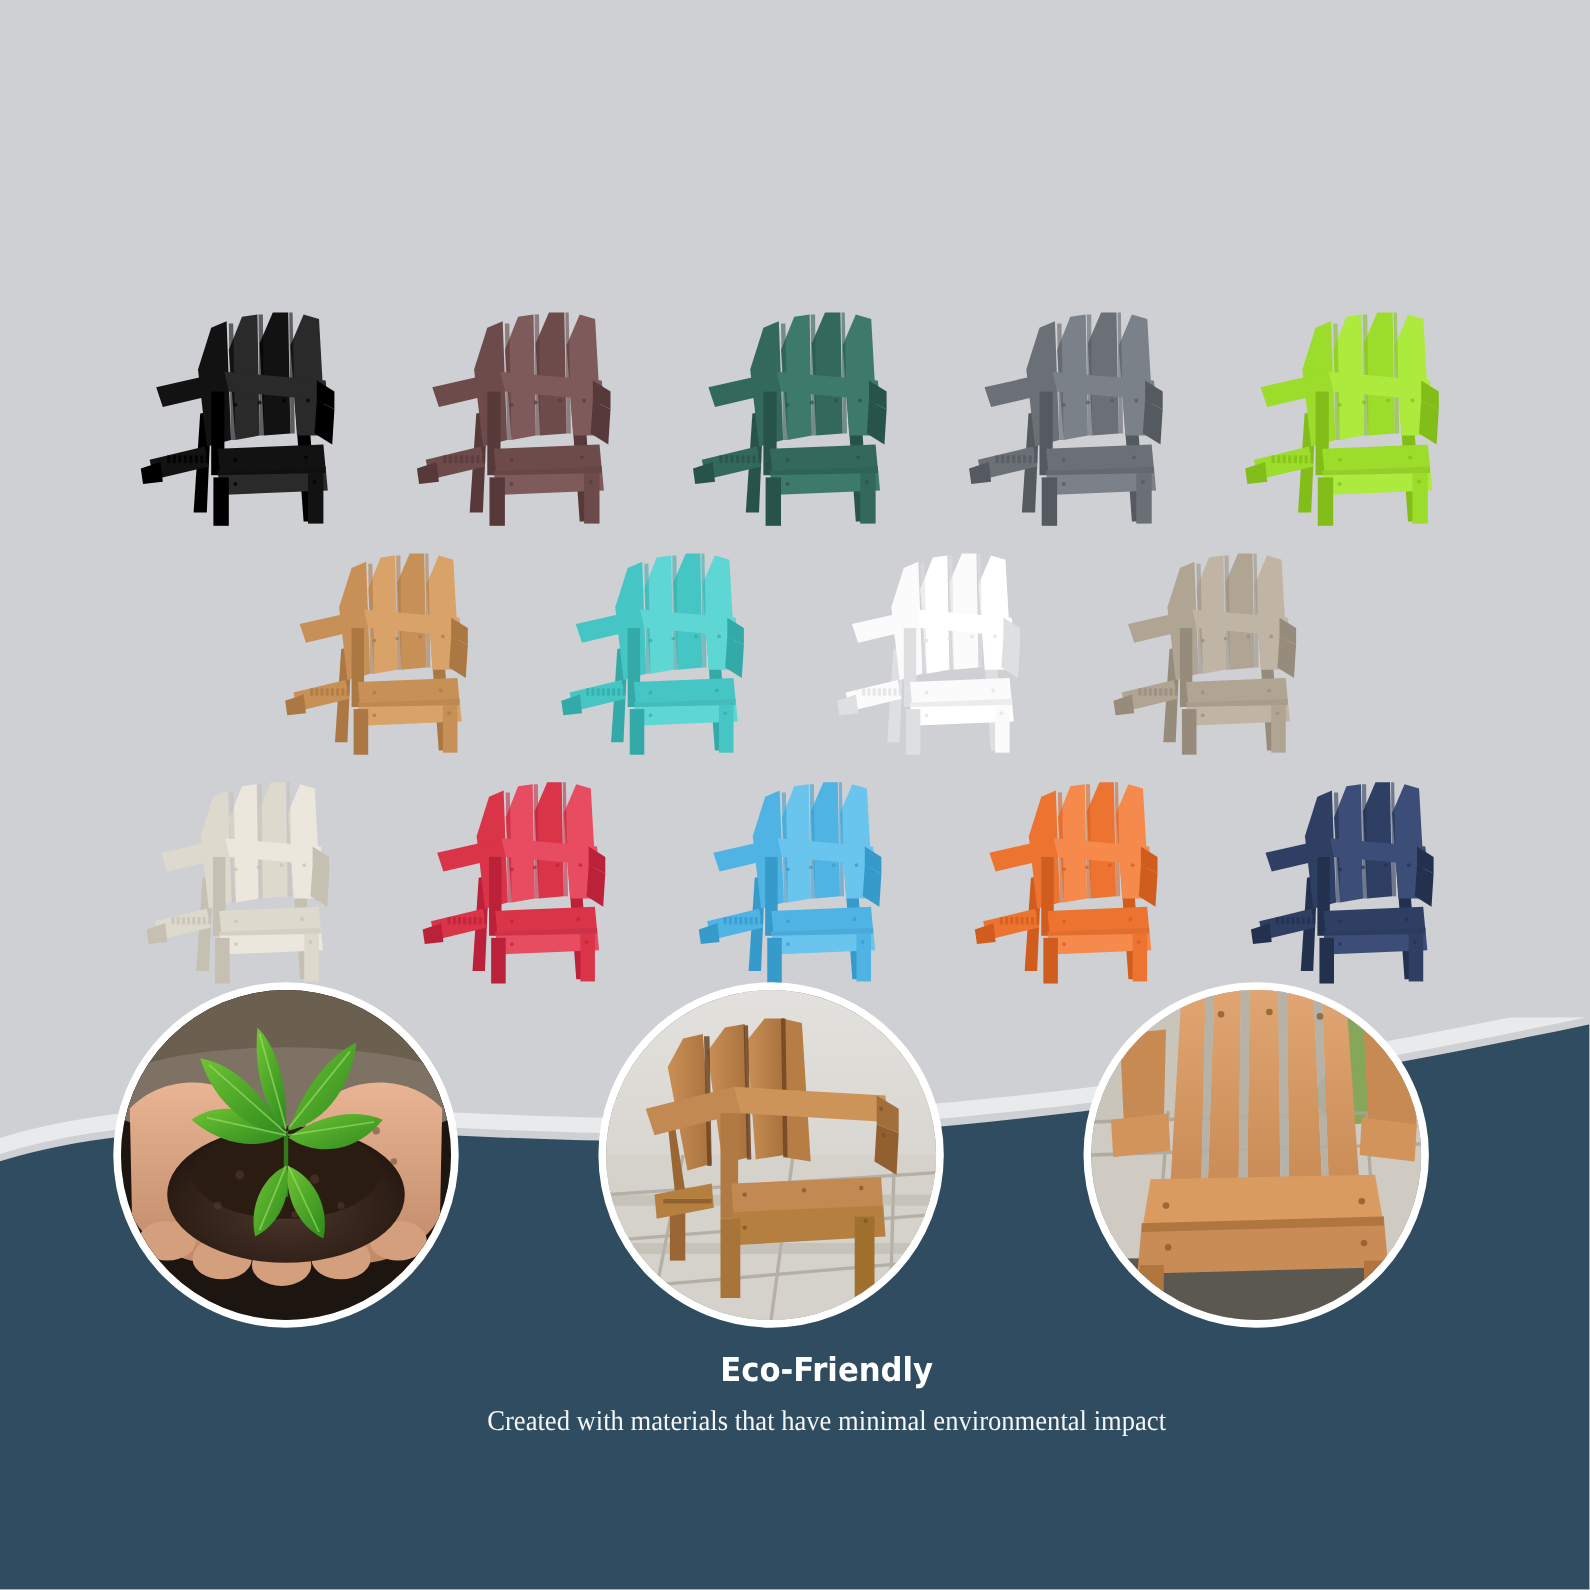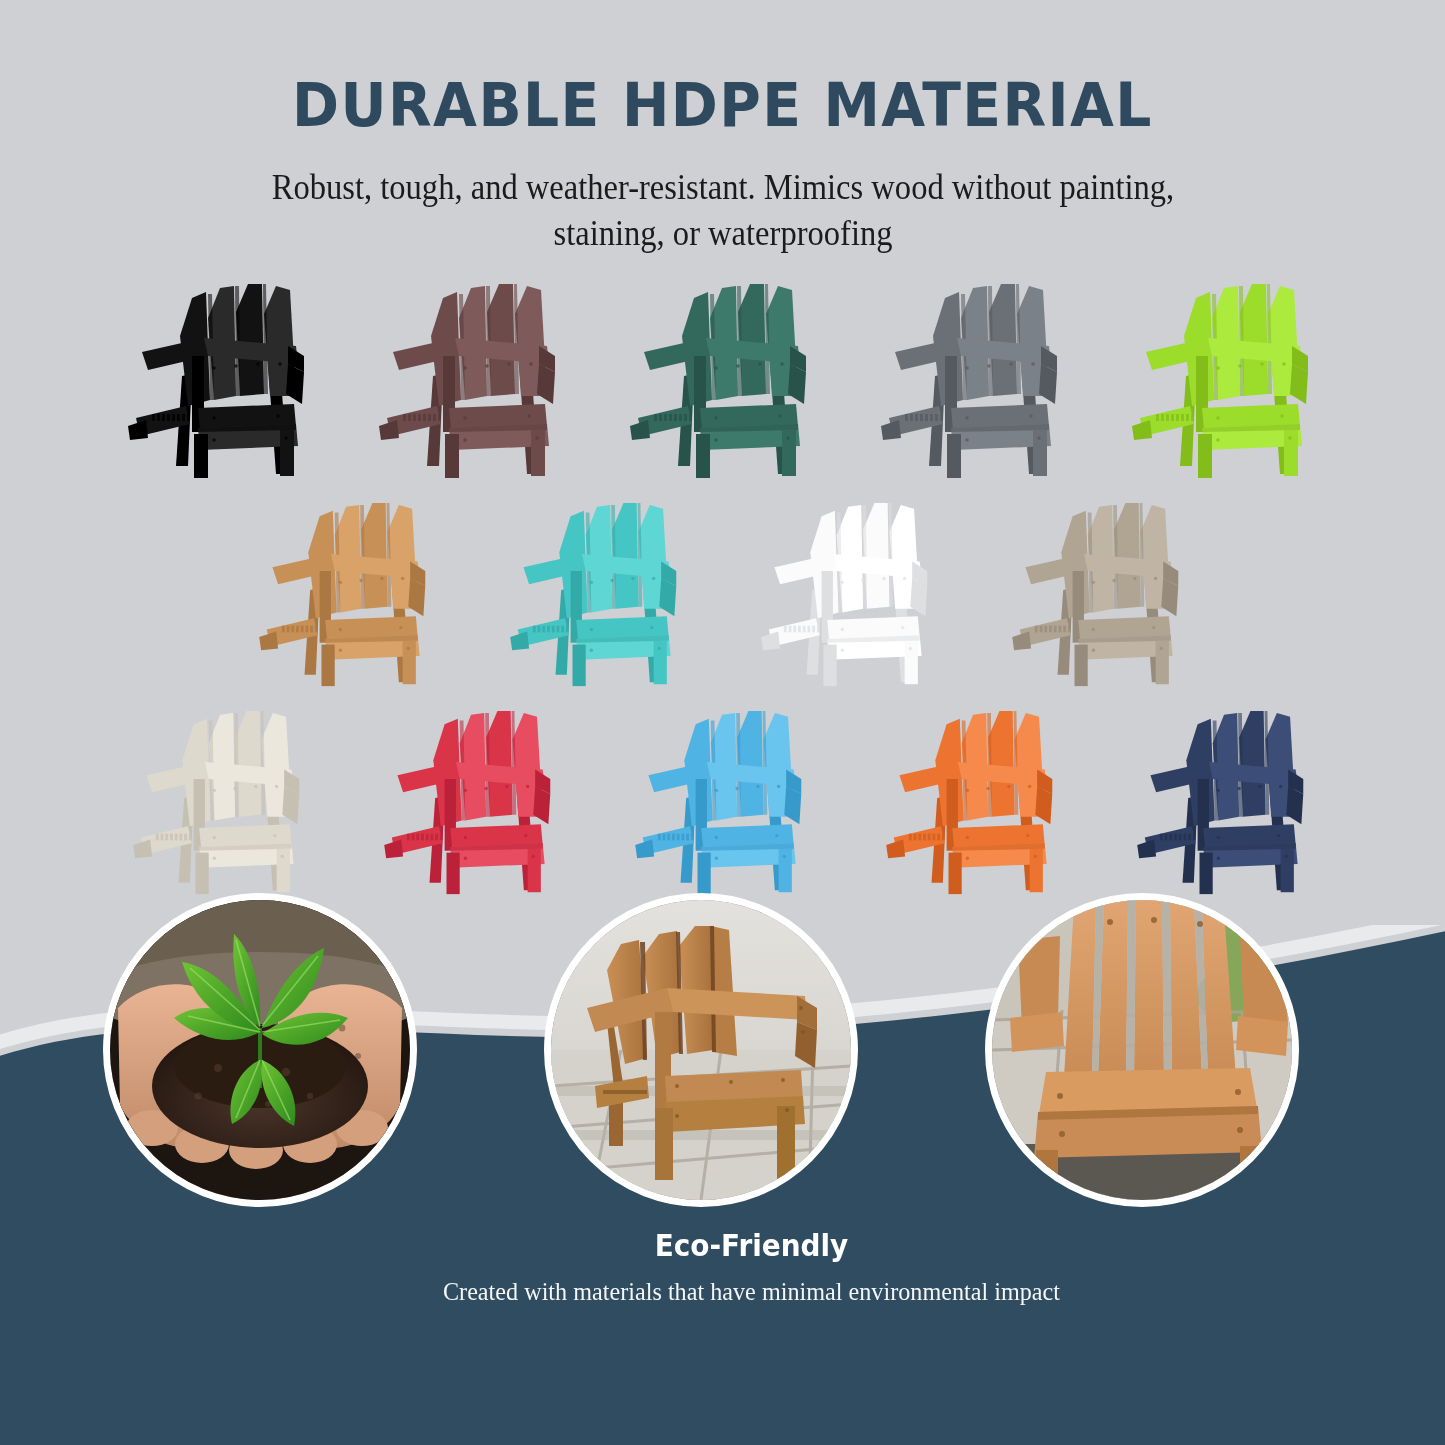--- a/index.html
+++ b/index.html
@@ -65,24 +65,20 @@
     font-family:"Liberation Serif",serif;
     font-size:26px;line-height:1.30;color:#f4f6f7;margin:0;
     transform:scaleX(.93);
   }
 </style>
 </head>
 <body style="background: rgb(206, 208, 212);">
 
 <div id="stage">
 
-  <div class="header">
-    <h1 class="title" style="color: rgb(47, 74, 94);">DURABLE HDPE MATERIAL</h1>
-    <p class="subtitle">Robust, tough, and weather-resistant. Mimics wood without painting, staining, or waterproofing</p>
-  </div>
 
   <div class="wave-wrap">
     <svg viewBox="0 0 1445 520" preserveAspectRatio="none">
       <path id="wave-stroke" d="M -10 120 C 180 56, 420 110, 700 96 C 980 82, 1230 38, 1455 -10" fill="none" stroke="#e9eaec" stroke-width="14"></path>
       <path id="wave-fill" d="M -10 134 C 180 70, 420 124, 700 110 C 980 96, 1230 52, 1455 4 L 1455 530 L -10 530 Z" fill="#304c60"></path>
     </svg>
   </div>
 
   <div class="grid">
     <div class="row row1">

